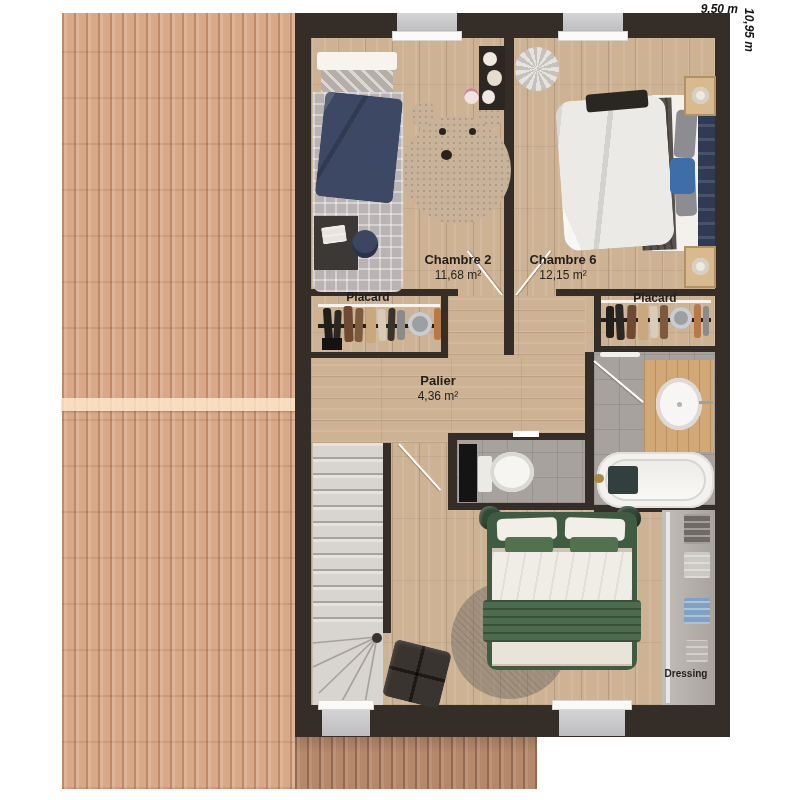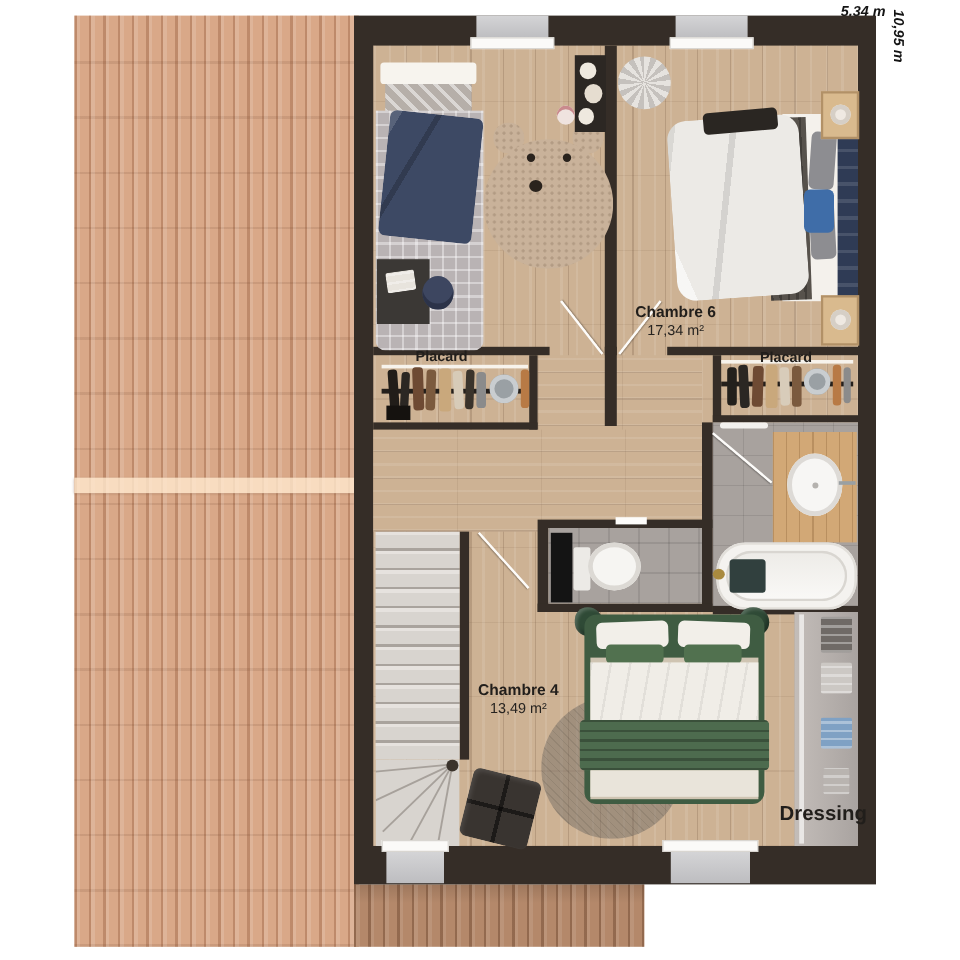--- a/index.html
+++ b/index.html
@@ -44,21 +44,21 @@
       repeating-linear-gradient(90deg, rgba(255,255,255,.4) 0 2px, rgba(0,0,0,0) 2px 11px);}
   .bear{background-color:#c9b29a;background-image:radial-gradient(rgba(95,72,50,.22) 1px, rgba(0,0,0,0) 1.6px);background-size:6px 6px;}
   .plant{background:#2f4a36;border-radius:46% 54% 50% 50%;box-shadow:inset 2px 2px 3px rgba(255,255,255,.2), inset -2px -3px 4px rgba(0,0,0,.35);}
   .fold{background-image:repeating-linear-gradient(0deg, rgba(255,255,255,.35) 0 2px, rgba(0,0,0,0) 2px 7px);border-radius:2px;}
 </style>
 </head>
 <body>
 
 <div id="canvas">
 
-  <div class="abs dimh" style="left:660px;top:2px;width:78px;">5,34 m</div>
+  <div class="abs dimh" style="left:660px;top:2px;width:78px;">9,50 m</div>
   <div class="abs dimv" style="left:742px;top:8px;height:70px;">10,95 m</div>
 
   <div class="abs roofL" style="left:62px;top:13px;width:237px;height:776px;">
     <div class="abs ridge" style="left:0;top:385px;width:237px;height:13px;"></div>
   </div>
   <div class="abs roofB" style="left:295px;top:737px;width:242px;height:52px;"></div>
 
   <div class="abs wall" style="left:295px;top:13px;width:435px;height:724px;"></div>
 
   <div class="abs wood" style="left:311px;top:38px;width:404px;height:667px;"></div>
@@ -211,31 +211,35 @@
     <div class="abs" style="left:-4px;top:88px;width:158px;height:42px;background:var(--bed-green,#4d6b4e);border-radius:4px;background-image:repeating-linear-gradient(0deg,rgba(0,0,0,.25) 0 2px,rgba(0,0,0,0) 2px 8px);"></div>
     <div class="abs" style="left:5px;top:130px;width:140px;height:22px;background:#e9e4da;"></div>
   </div>
   <div class="abs" style="left:388px;top:645px;width:58px;height:58px;background:#393430;border-radius:6px;transform:rotate(14deg);background-image:linear-gradient(0deg,rgba(0,0,0,0) 47%,rgba(0,0,0,.5) 47% 53%,rgba(0,0,0,0) 53%),linear-gradient(90deg,rgba(0,0,0,0) 47%,rgba(0,0,0,.5) 47% 53%,rgba(0,0,0,0) 53%);box-shadow:inset 2px 2px 4px rgba(255,255,255,.12);"></div>
 
   <div class="abs fold" style="left:684px;top:514px;width:26px;height:30px;background-color:#6f6a66;"></div>
   <div class="abs fold" style="left:684px;top:552px;width:26px;height:26px;background-color:#ccc8c4;"></div>
   <div class="abs fold" style="left:684px;top:598px;width:26px;height:26px;background-color:#7fa1c4;"></div>
   <div class="abs fold" style="left:686px;top:640px;width:22px;height:22px;background-color:#b9b4b0;"></div>
 
+  <div class="abs" style="left:398px;top:253px;width:120px;">
+    <div class="rname">Chambre 2</div>
+    <div class="rarea">11,68 m²</div>
+  </div>
   <div class="abs" style="left:503px;top:253px;width:120px;">
     <div class="rname">Chambre 6</div>
-    <div class="rarea">17,34 m²</div>
+    <div class="rarea">12,15 m²</div>
   </div>
   <div class="abs" style="left:308px;top:291px;width:120px;">
     <div class="rname" style="font-size:12px;">Placard</div>
   </div>
   <div class="abs" style="left:595px;top:292px;width:120px;">
     <div class="rname" style="font-size:12px;">Placard</div>
   </div>
-  <div class="abs" style="left:372px;top:568px;width:120px;">
-    <div class="rname">Chambre 4</div>
-    <div class="rarea">13,49 m²</div>
+  <div class="abs" style="left:378px;top:374px;width:120px;">
+    <div class="rname">Palier</div>
+    <div class="rarea">4,36 m²</div>
   </div>
   <div class="abs" style="left:626px;top:668px;width:120px;">
-    <div class="rname" style="font-size:17px;">Dressing</div>
+    <div class="rname" style="font-size:10px;">Dressing</div>
   </div>
 
 </div>
 
 </body></html>

